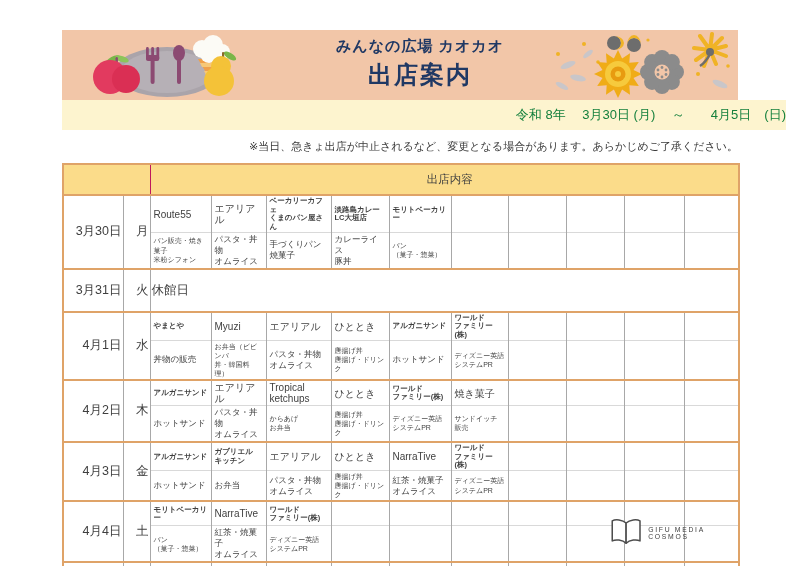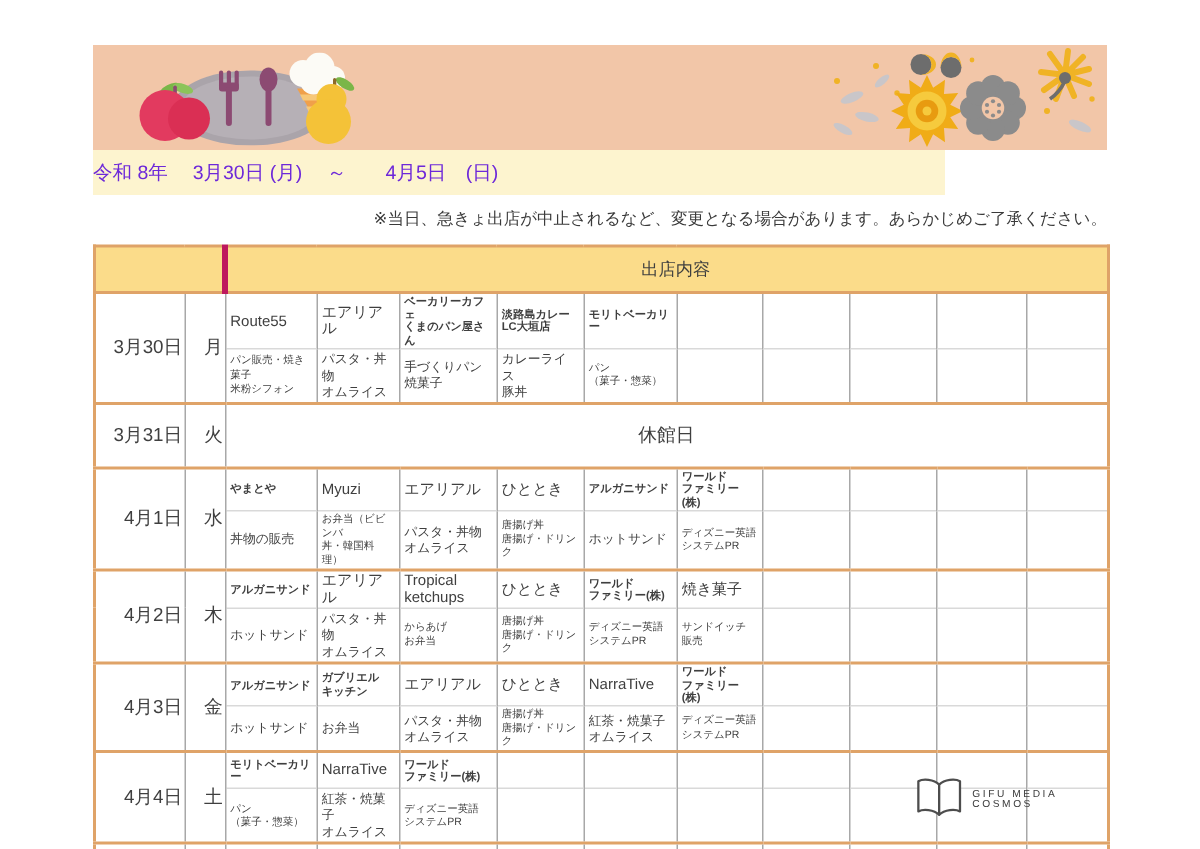--- a/index.html
+++ b/index.html
@@ -9,39 +9,39 @@
   }
   .page{position:absolute;left:62px;top:30px;width:676px;}
   
   .header-band{position:relative;width:676px;height:70px;background:var(--salmon,#f2c6a8);}
   .deco-left{position:absolute;left:20px;top:5px;}
   .deco-right{position:absolute;right:2px;top:2px;}
   .titles{position:absolute;left:238px;top:7px;width:240px;text-align:center;color:var(--navy,#1f3864);}
   .title-small{font-size:15px;font-weight:bold;letter-spacing:1px;}
   .title-large{font-size:24px;font-weight:bold;letter-spacing:2px;margin-top:3px;}
   
-  .date-band{width:568px;height:30px;line-height:30px;background:var(--yellow-light,#fdf4cf);
-    text-align:left;font-size:13px;color:#6d28d9;}
+  .date-band{width:724px;height:30px;line-height:30px;background:var(--yellow-light,#fdf4cf);
+    text-align:right;font-size:13px;color:#15803d;}
   
   .notice-band{width:676px;height:33px;line-height:33px;background:#fff;text-align:right;
     font-size:11px;color:#3a3a3a;}
   
   table{border-collapse:collapse;table-layout:fixed;width:676px;background:#fff;
     border:2px solid var(--border-orange,#dfa368);}
   th,td{color:#3f3f3f;vertical-align:middle;}
   .hdr-row th{background:var(--yellow-hdr,#fbdc8a);height:27px;font-weight:400;font-size:11.5px;
     border-bottom:2px solid var(--border-orange,#dfa368);}
-  th.hdr{border-left:4px solid #be185d;padding-left:12px;}
+  th.hdr{border-left:1px solid #be185d;padding-left:12px;}
   td{border-left:1px solid var(--border-gray,#a8a8a8);border-right:1px solid var(--border-gray,#a8a8a8);}
   .name-row td{border-top:2px solid var(--border-orange,#dfa368);}
   .item-row td{border-top:1px solid var(--sub-line,#d9d9d9);height:26px;}
   .name-row td.vname,.name-row td.empty{height:21px;}
   .closed-row td{border-top:2px solid var(--border-orange,#dfa368);height:39px;}
   td.date,td.day{text-align:right;font-size:12.5px;}
-  td.closed{text-align:center;font-size:12.5px;}
+  td.closed{font-size:12.5px;}
   td.vname{font-size:10px;padding:1px 3px 0;line-height:1.15;white-space:pre-line;}
   td.vname.sm{font-size:7.5px;font-weight:bold;}
   td.vitems{font-size:8.5px;padding:1px 3px;line-height:1.3;white-space:pre-line;vertical-align:middle;}
   td.vitems.sm{font-size:7px;}
   
   .logo{position:absolute;left:548px;top:486px;display:flex;align-items:center;}
   .logo-text{margin-left:6px;}
   .logo-title{font-size:16px;letter-spacing:2px;color:#3d3d3d;font-weight:500;}
   .logo-subtitle{font-size:6.8px;letter-spacing:1.7px;color:#3d3d3d;margin-top:1px;}
 </style>
@@ -84,20 +84,24 @@
         <circle cx="44" cy="44" r="14" fill="#da2f54"></circle>
       </g>
       <g>
         <ellipse cx="148" cy="21" rx="7" ry="3" fill="#7ab648" transform="rotate(32 148 21)"></ellipse>
         <rect x="140" y="17" width="2.2" height="9" rx="1.1" fill="#8c6a2a"></rect>
         <circle cx="139" cy="31" r="10" fill="#f4c238"></circle>
         <circle cx="137" cy="46" r="15" fill="#f4c238"></circle>
       </g>
     </svg>
 
+    <div class="titles">
+      <div class="title-small">みんなの広場 カオカオ</div>
+      <div class="title-large">出店案内</div>
+    </div>
 
     <svg class="deco-right" width="186" height="66" viewBox="0 0 186 66">
       <g fill="#c9c6c9">
         <ellipse cx="18" cy="33" rx="8" ry="3" transform="rotate(-22 18 33)"></ellipse>
         <ellipse cx="28" cy="46" rx="8" ry="3" transform="rotate(12 28 46)"></ellipse>
         <ellipse cx="12" cy="54" rx="7" ry="2.6" transform="rotate(28 12 54)"></ellipse>
         <ellipse cx="38" cy="22" rx="6" ry="2.4" transform="rotate(-40 38 22)"></ellipse>
         <ellipse cx="170" cy="52" rx="8" ry="3" transform="rotate(24 170 52)"></ellipse>
       </g>
       <g fill="#f0b325">

